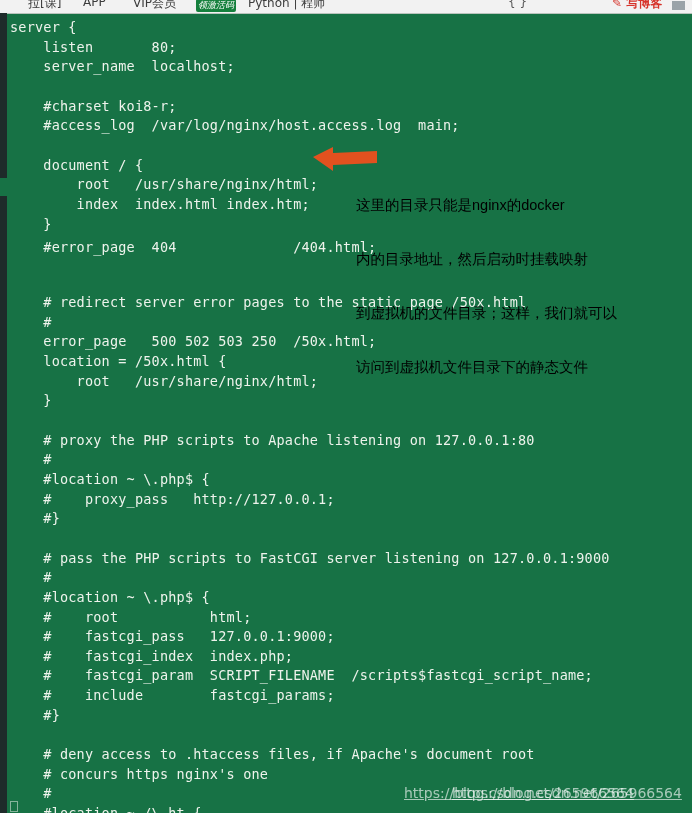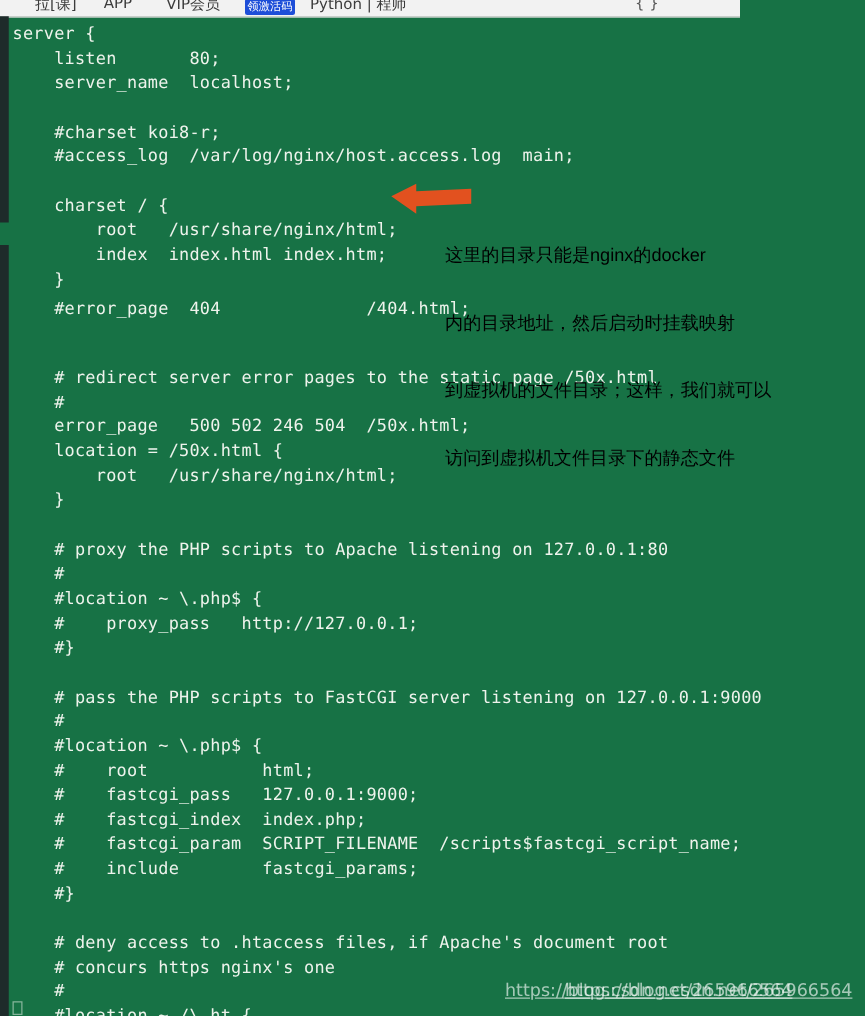--- a/index.html
+++ b/index.html
@@ -13,41 +13,42 @@
     height: 813px;
     overflow: hidden;
     background: #177245;
     font-family: "DejaVu Sans Mono", "Liberation Mono", monospace;
   }
 
   
   #browser-strip {
     position: absolute;
     left: 0; top: 0;
-    width: 592px;
+    width: 692px;
     height: 13px;
     background: #f2f2f2;
     overflow: hidden;
     border-bottom: 1px solid #b9c4bd;
   }
   #browser-strip .bm {
     position: absolute;
     top: -5px;
     font-family: "DejaVu Sans", "Liberation Sans", sans-serif;
     font-size: 12px;
     color: #3c3c3c;
     white-space: nowrap;
   }
   #browser-strip .bm.tag {
     color: #ffffff;
-    background: #1d4ed8;
+    background: #15803d;
     font-size: 9px;
     top: -1px;
     padding: 0 2px;
     border-radius: 2px;
+    font-style: italic;
   }
   #browser-strip .bm.accent { color: #d6332a; font-weight: bold; }
   #browser-strip .winbtn {
     position: absolute;
     top: 1px;
     width: 13px; height: 9px;
     background: #9aa3a8;
   }
   #browser-strip .brace { color: #5a5a5a; }
 
@@ -146,28 +147,28 @@
 
   <div class="gutter g1"></div>
   <div class="gutter g2"></div>
 
   <div id="code">
       <div class="line" style="top: 4px;">server {</div>
       <div class="line" style="top: 23.65px;">    listen       80;</div>
       <div class="line" style="top: 43.3px;">    server_name  localhost;</div>
       <div class="line" style="top: 82.6px;">    #charset koi8-r;</div>
       <div class="line" style="top: 102.25px;">    #access_log  /var/log/nginx/host.access.log  main;</div>
-      <div class="line" style="top: 141.55px;">    charset / {</div>
+      <div class="line" style="top: 141.55px;">    document / {</div>
       <div class="line" style="top: 161.2px;">        root   /usr/share/nginx/html;</div>
       <div class="line" style="top: 180.85px;">        index  index.html index.htm;</div>
       <div class="line" style="top: 200.5px;">    }</div>
       <div class="line" style="top: 224px;">    #error_page  404              /404.html;</div>
       <div class="line" style="top: 279.1px;">    # redirect server error pages to the static page /50x.html</div>
       <div class="line" style="top: 298.75px;">    #</div>
-      <div class="line" style="top: 318.4px;">    error_page   500 502 246 504  /50x.html;</div>
+      <div class="line" style="top: 318.4px;">    error_page   500 502 503 250  /50x.html;</div>
       <div class="line" style="top: 338.05px;">    location = /50x.html {</div>
       <div class="line" style="top: 357.7px;">        root   /usr/share/nginx/html;</div>
       <div class="line" style="top: 377.35px;">    }</div>
       <div class="line" style="top: 416.65px;">    # proxy the PHP scripts to Apache listening on 127.0.0.1:80</div>
       <div class="line" style="top: 436.3px;">    #</div>
       <div class="line" style="top: 455.95px;">    #location ~ \.php$ {</div>
       <div class="line" style="top: 475.6px;">    #    proxy_pass   http://127.0.0.1;</div>
       <div class="line" style="top: 495.25px;">    #}</div>
       <div class="line" style="top: 534.55px;">    # pass the PHP scripts to FastCGI server listening on 127.0.0.1:9000</div>
       <div class="line" style="top: 554.2px;">    #</div>

